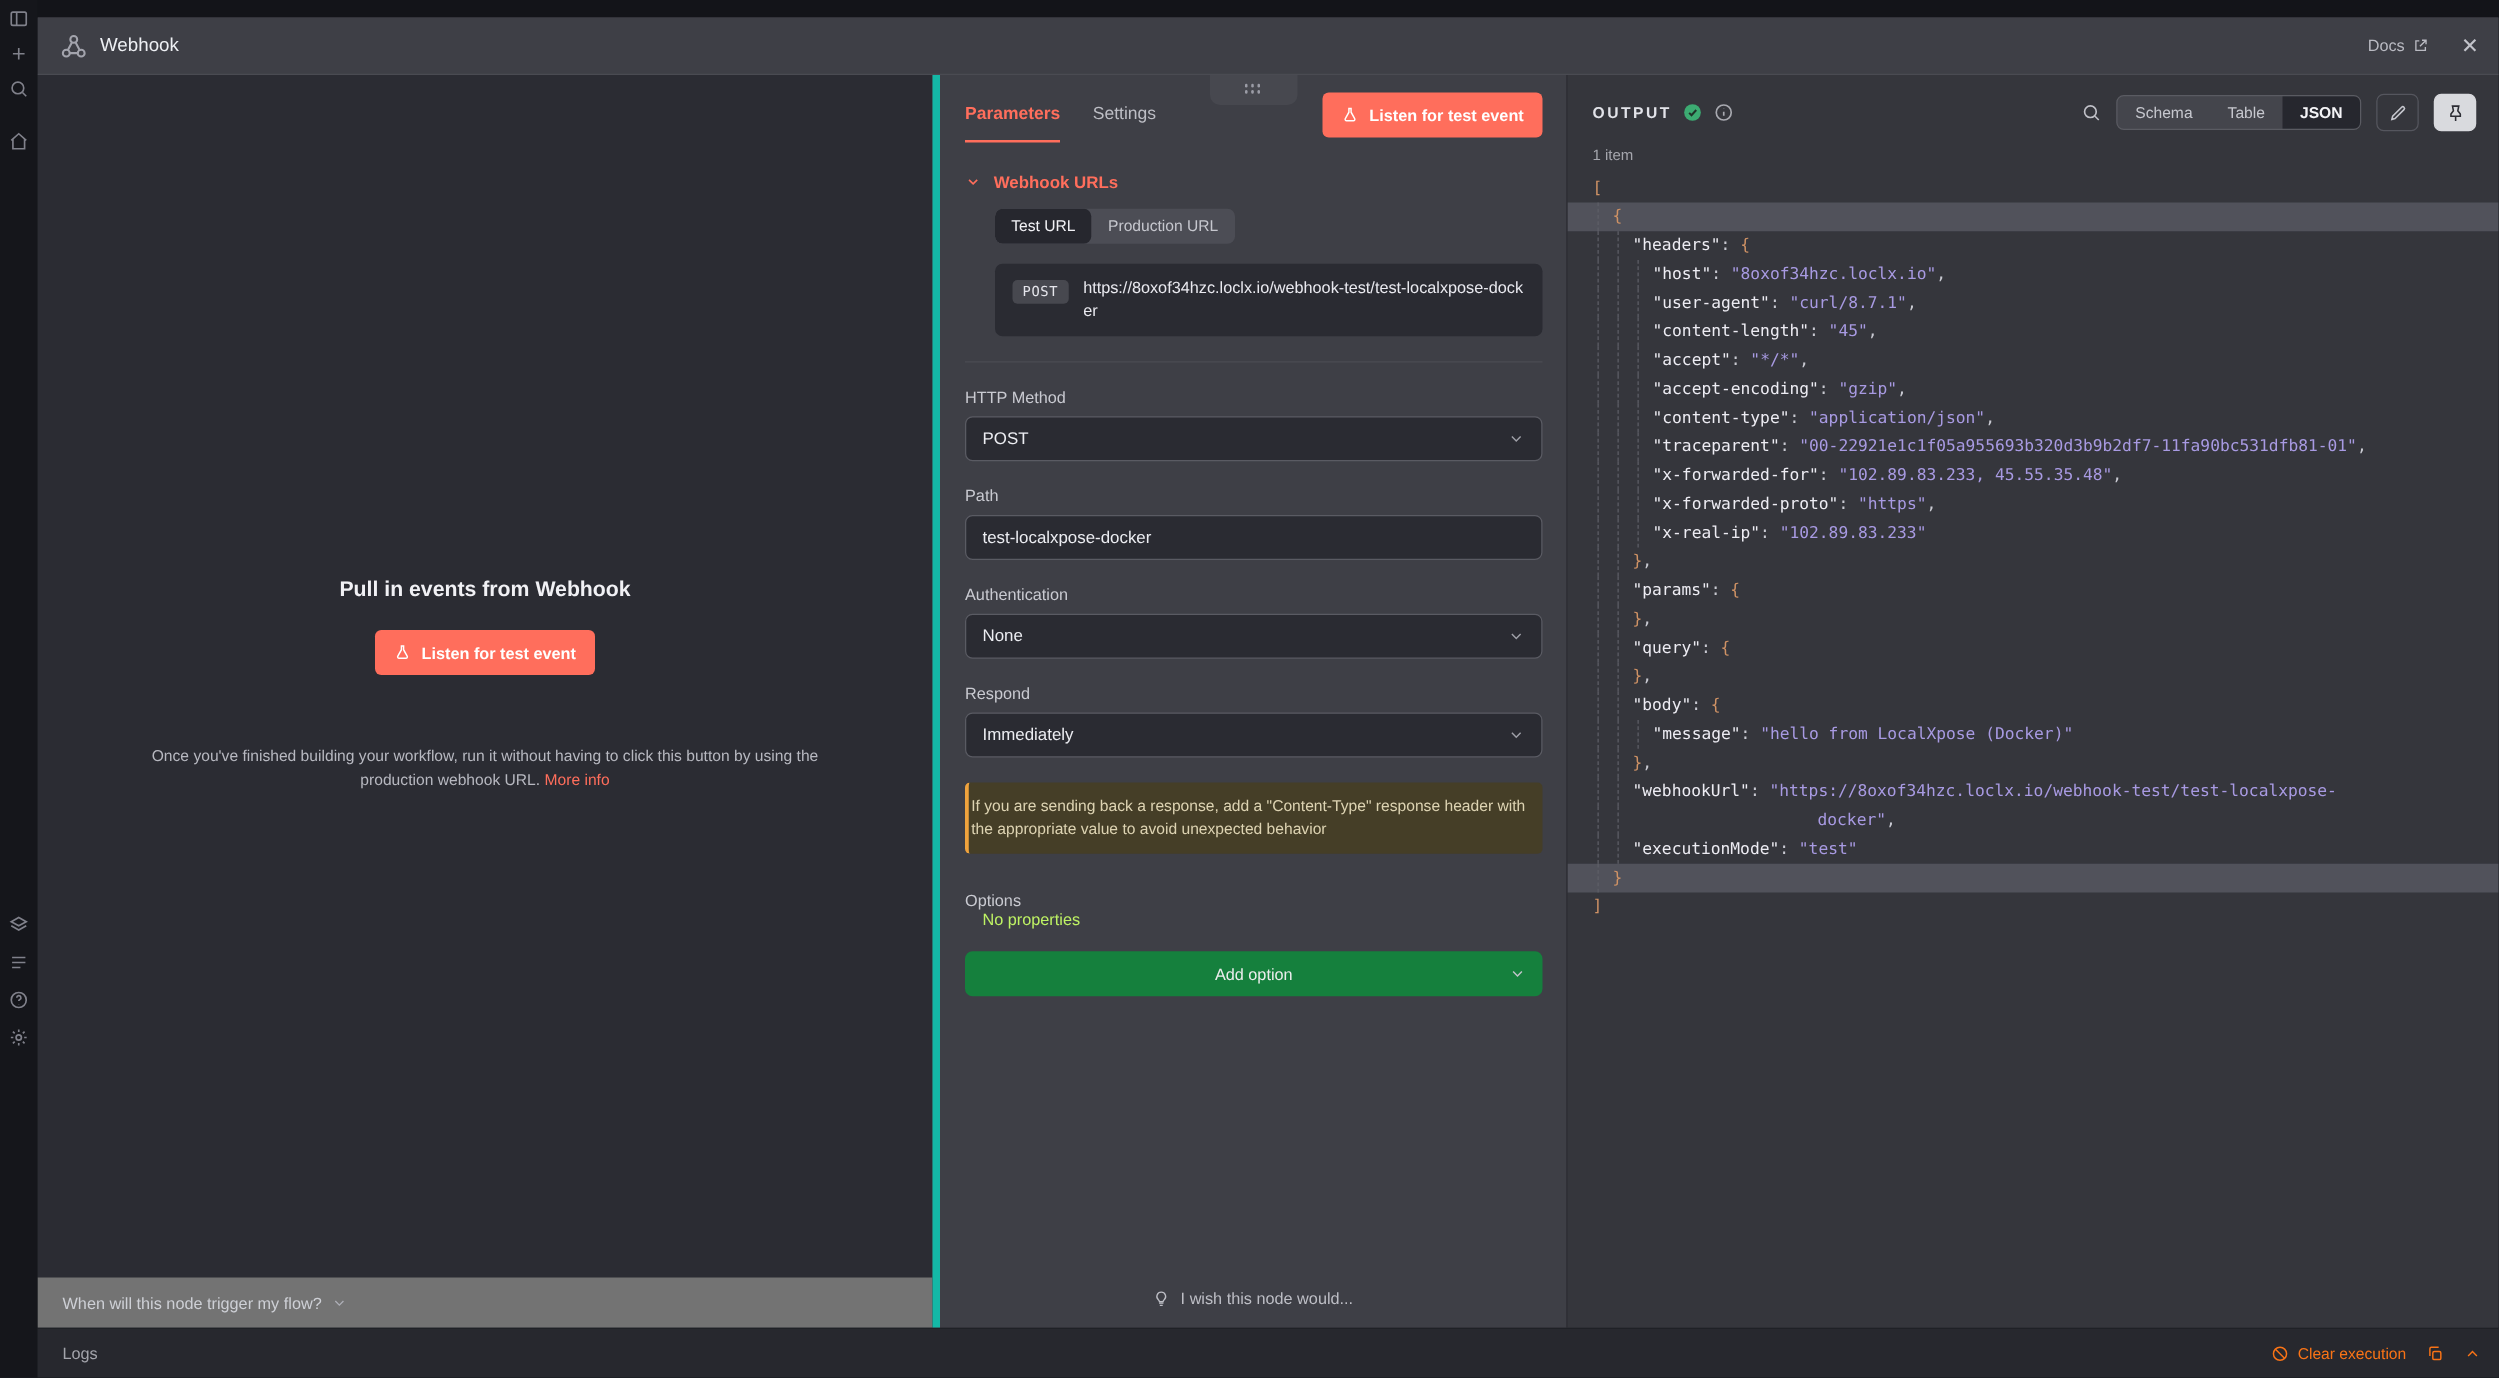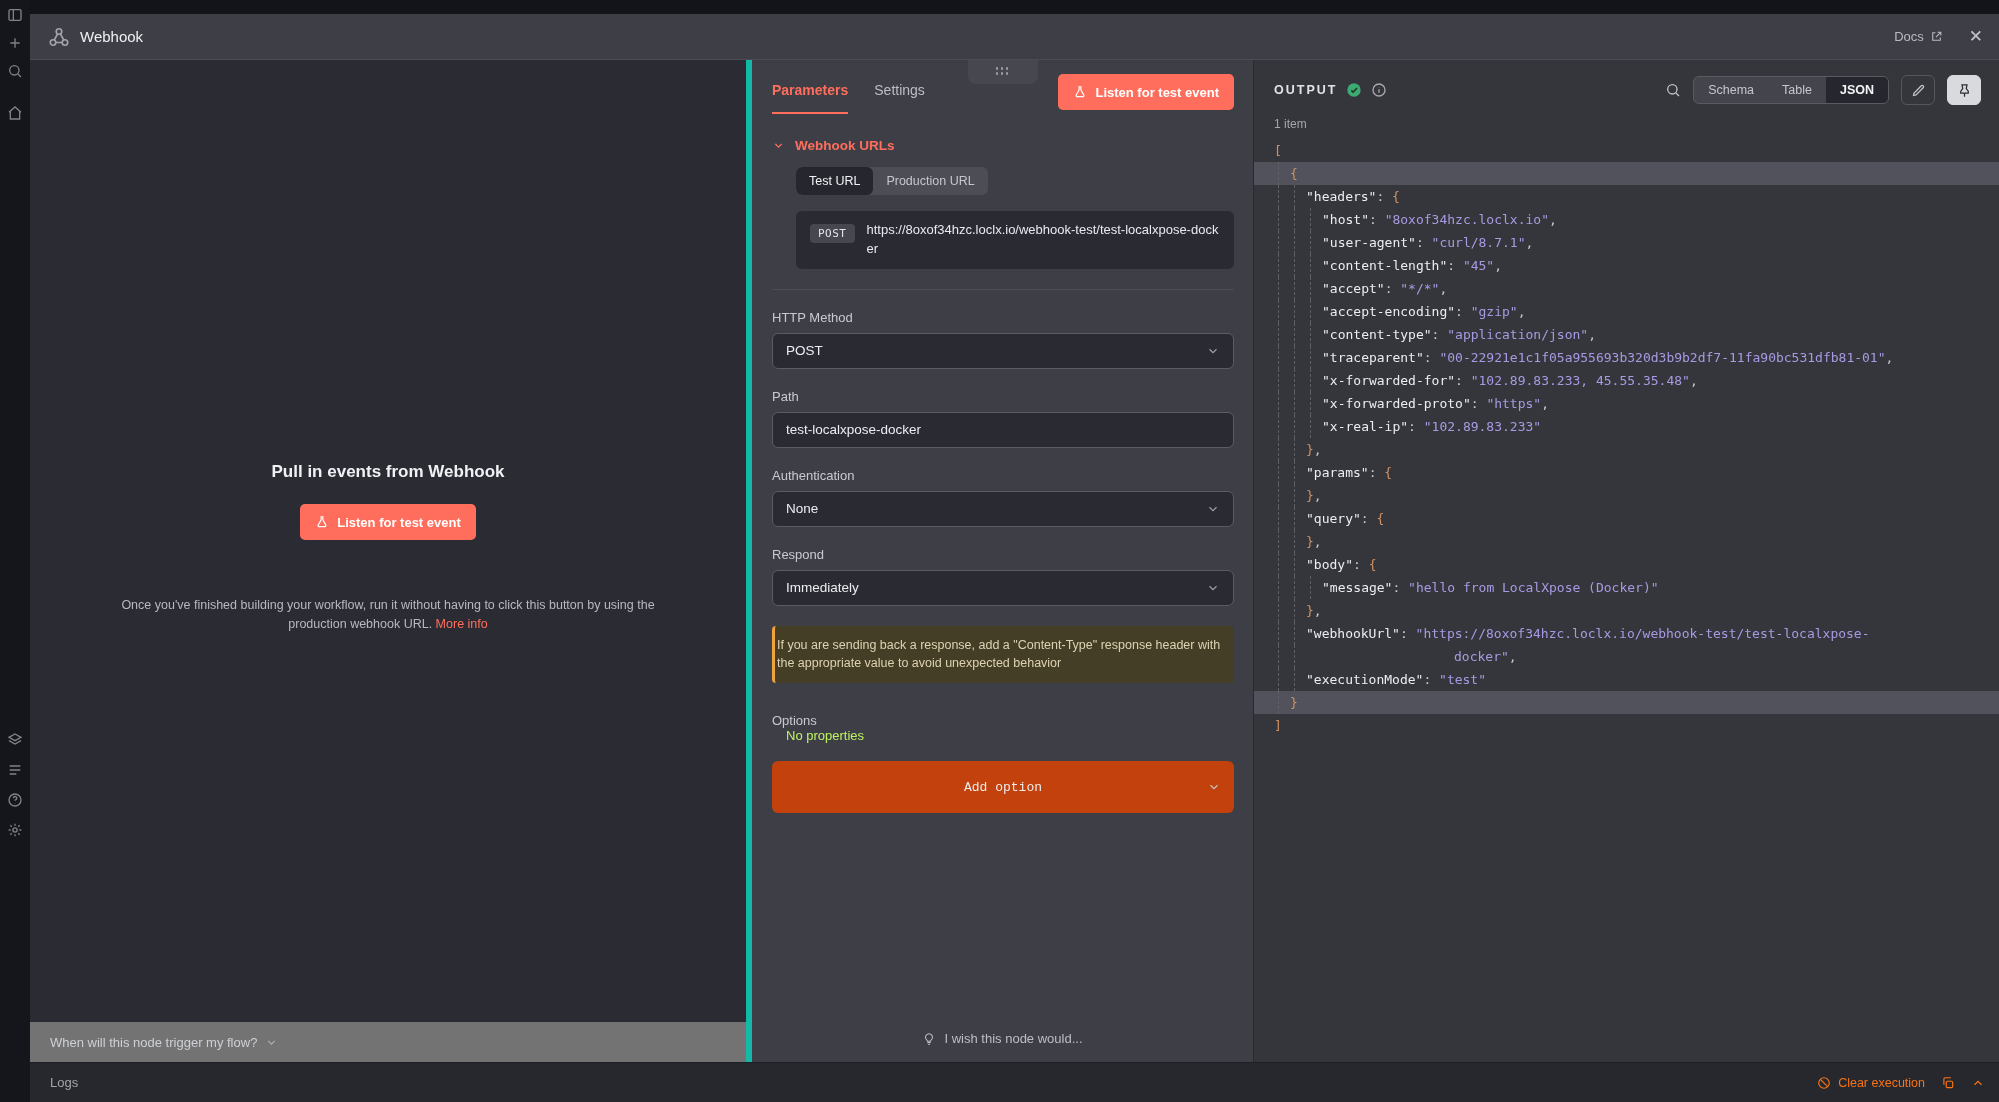--- a/index.html
+++ b/index.html
@@ -74,22 +74,22 @@
   .flabel{margin-top:20px;font-size:13px;color:#c9cad1;}
   .control{margin-top:8px;height:36px;background:#2a2b32;border:1px solid #5a5b63;border-radius:6px;
            padding:0 13px;font-size:13.5px;color:#ecedf2;width:100%;box-sizing:border-box;
            display:flex;align-items:center;justify-content:space-between;cursor:pointer;}
   .control svg{width:14px;height:14px;color:#9fa0a8;}
   input.control{display:block;font-family:inherit;outline:none;}
   .notice{margin-top:20px;background:#453e27;border-left:3px solid var(--warn);border-radius:4px;
           padding:10px 2px;font-size:12.5px;line-height:1.5;color:#ddd3b2;}
   .opts-label{margin-top:30px;font-size:13px;color:#c9cad1;}
   .no-props{margin-left:14px;font-size:13px;color:#bef264;}
-  .add-opt{margin-top:18px;height:52px;background:#c2410c;border-radius:6px;display:flex;
-           align-items:center;justify-content:center;position:relative;font-size:13px;color:#eceded;cursor:pointer;font-family:Liberation Mono, monospace;}
+  .add-opt{margin-top:18px;height:36px;background:#15803d;border-radius:6px;display:flex;
+           align-items:center;justify-content:center;position:relative;font-size:13px;color:#eceded;cursor:pointer;}
   .add-opt svg{position:absolute;right:13px;width:14px;height:14px;color:#c3c4cb;}
   .wish{position:absolute;bottom:16px;left:0;right:0;display:flex;justify-content:center;
         align-items:center;gap:8px;color:#bdbec5;font-size:13px;cursor:pointer;}
   .wish svg{width:14px;height:14px;}
 
   
   .pane-out{flex:1;background:#35363c;display:flex;flex-direction:column;min-height:0;
             border-left:1px solid #2a2b31;}
   .out-head{display:flex;align-items:center;padding:15px 18px 0 20px;}
   .out-left{display:flex;align-items:center;gap:9px;}

